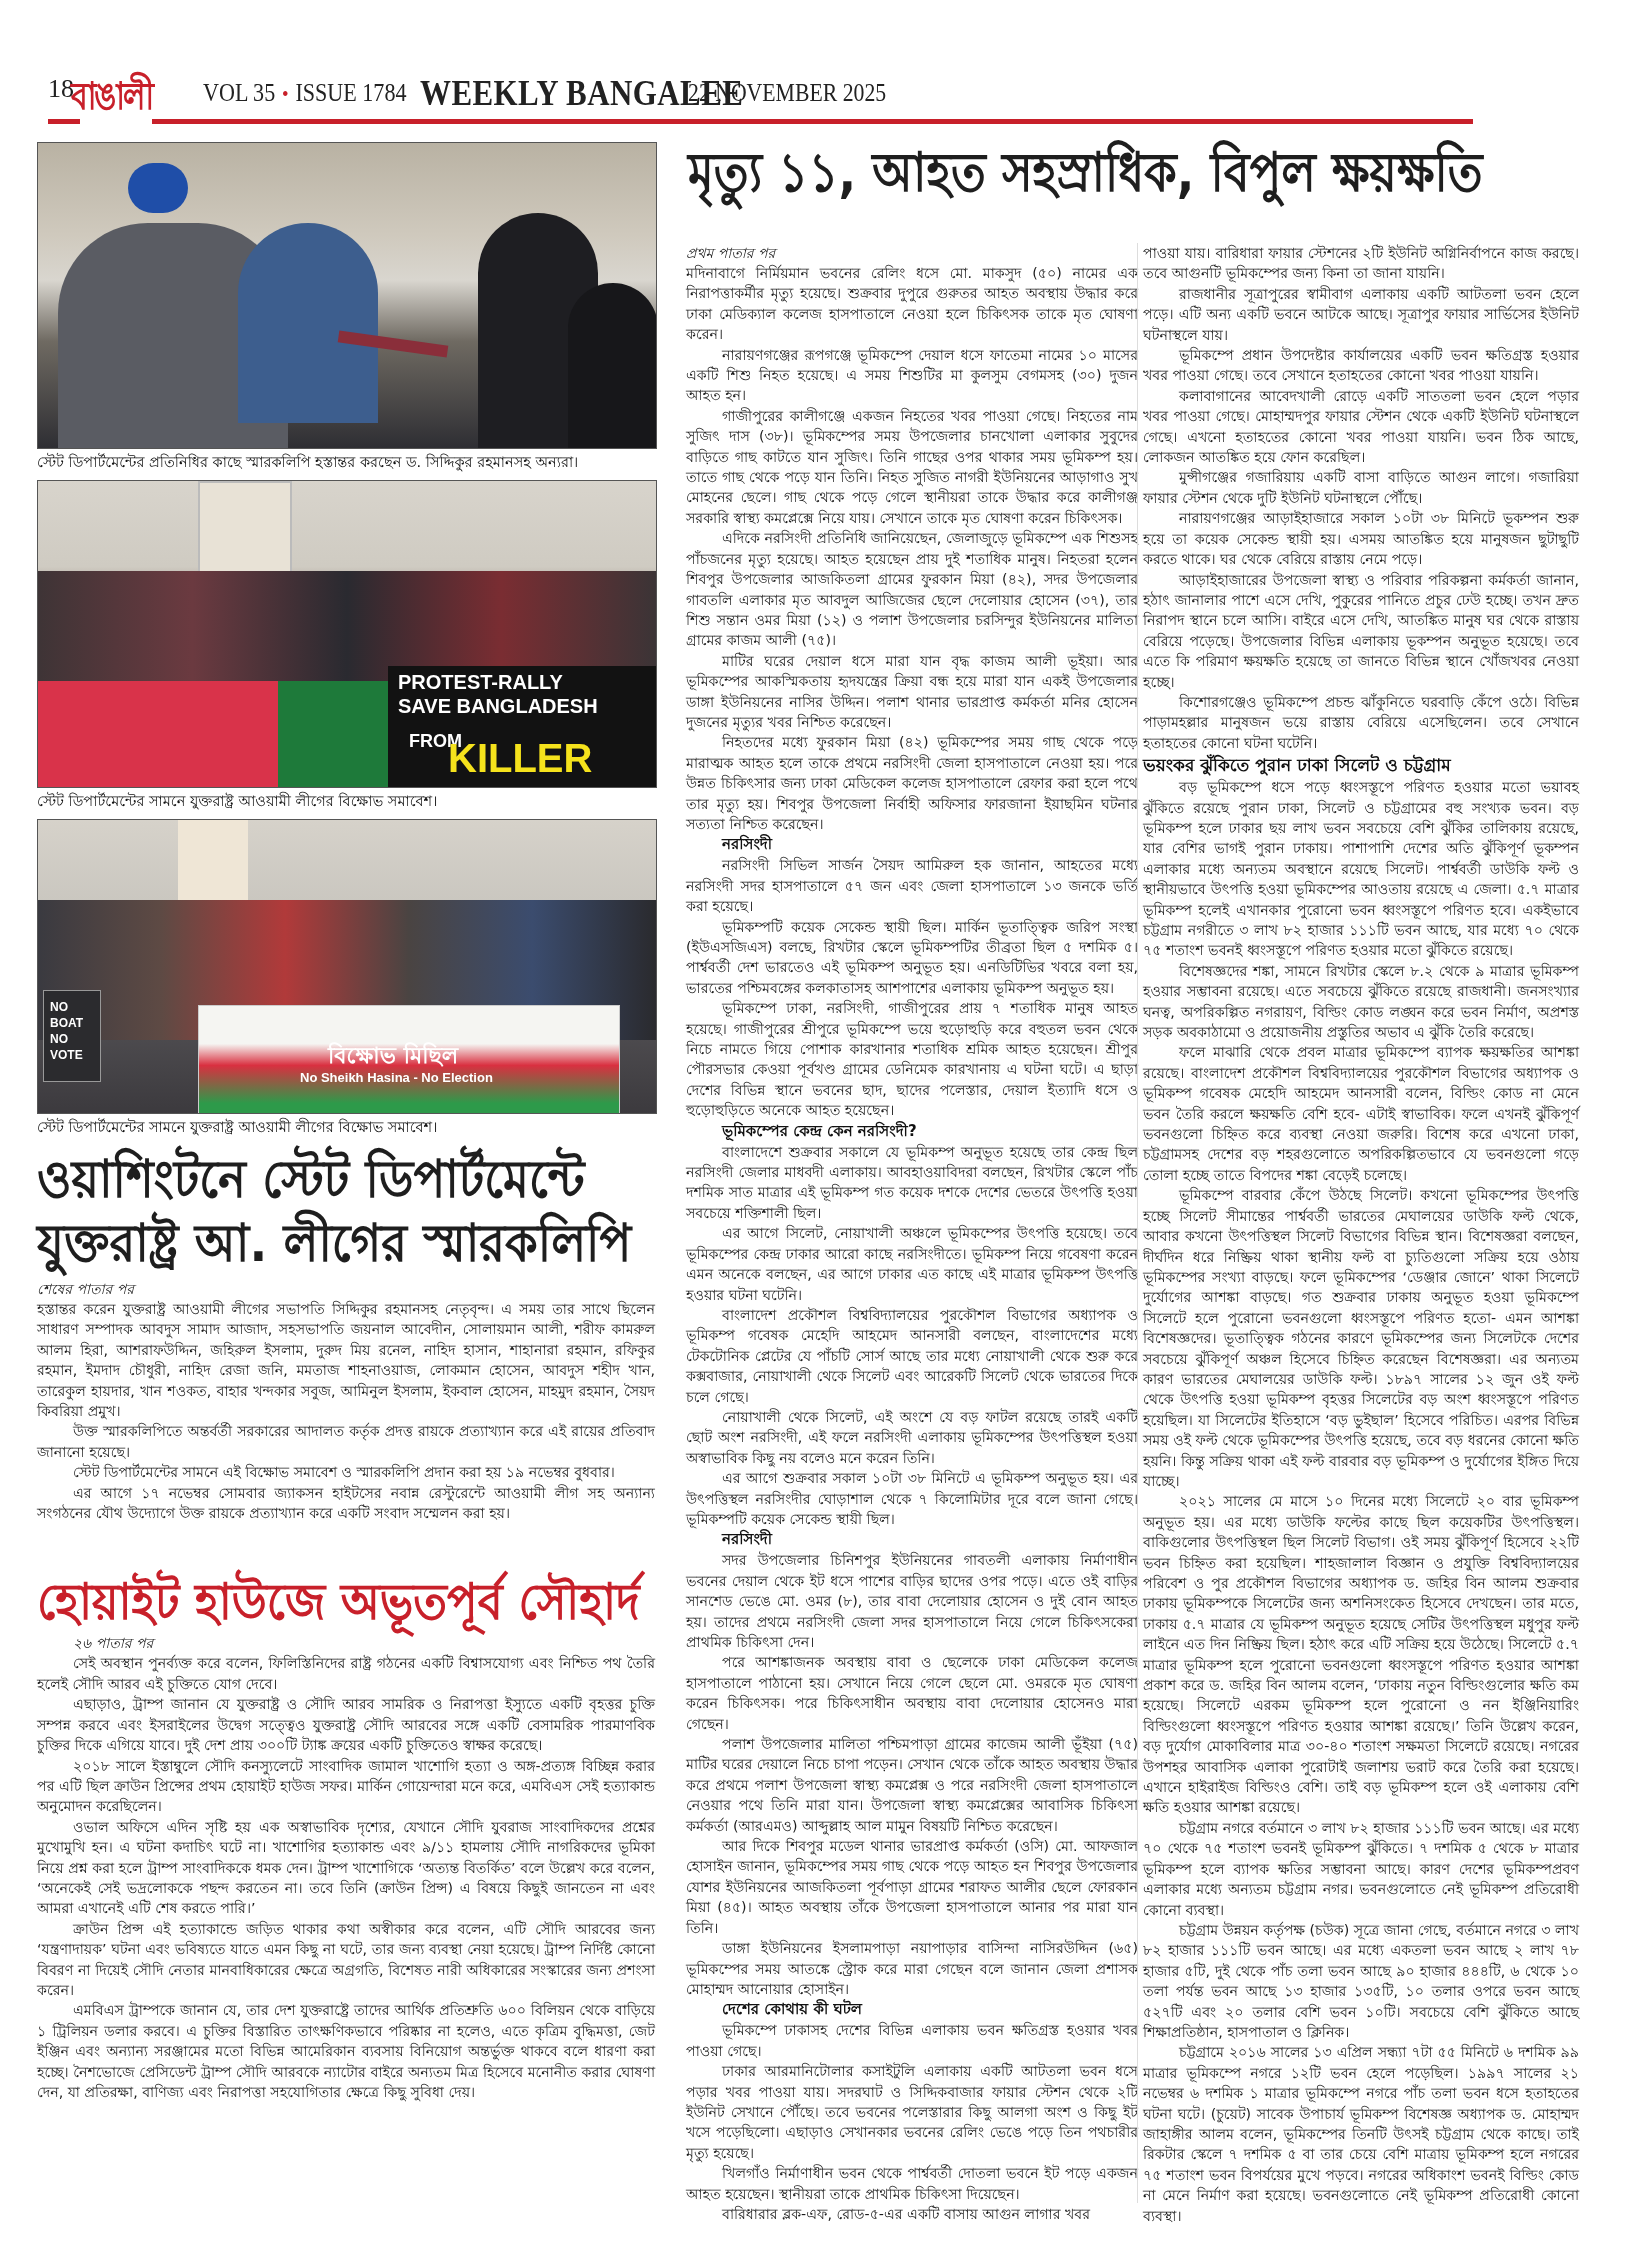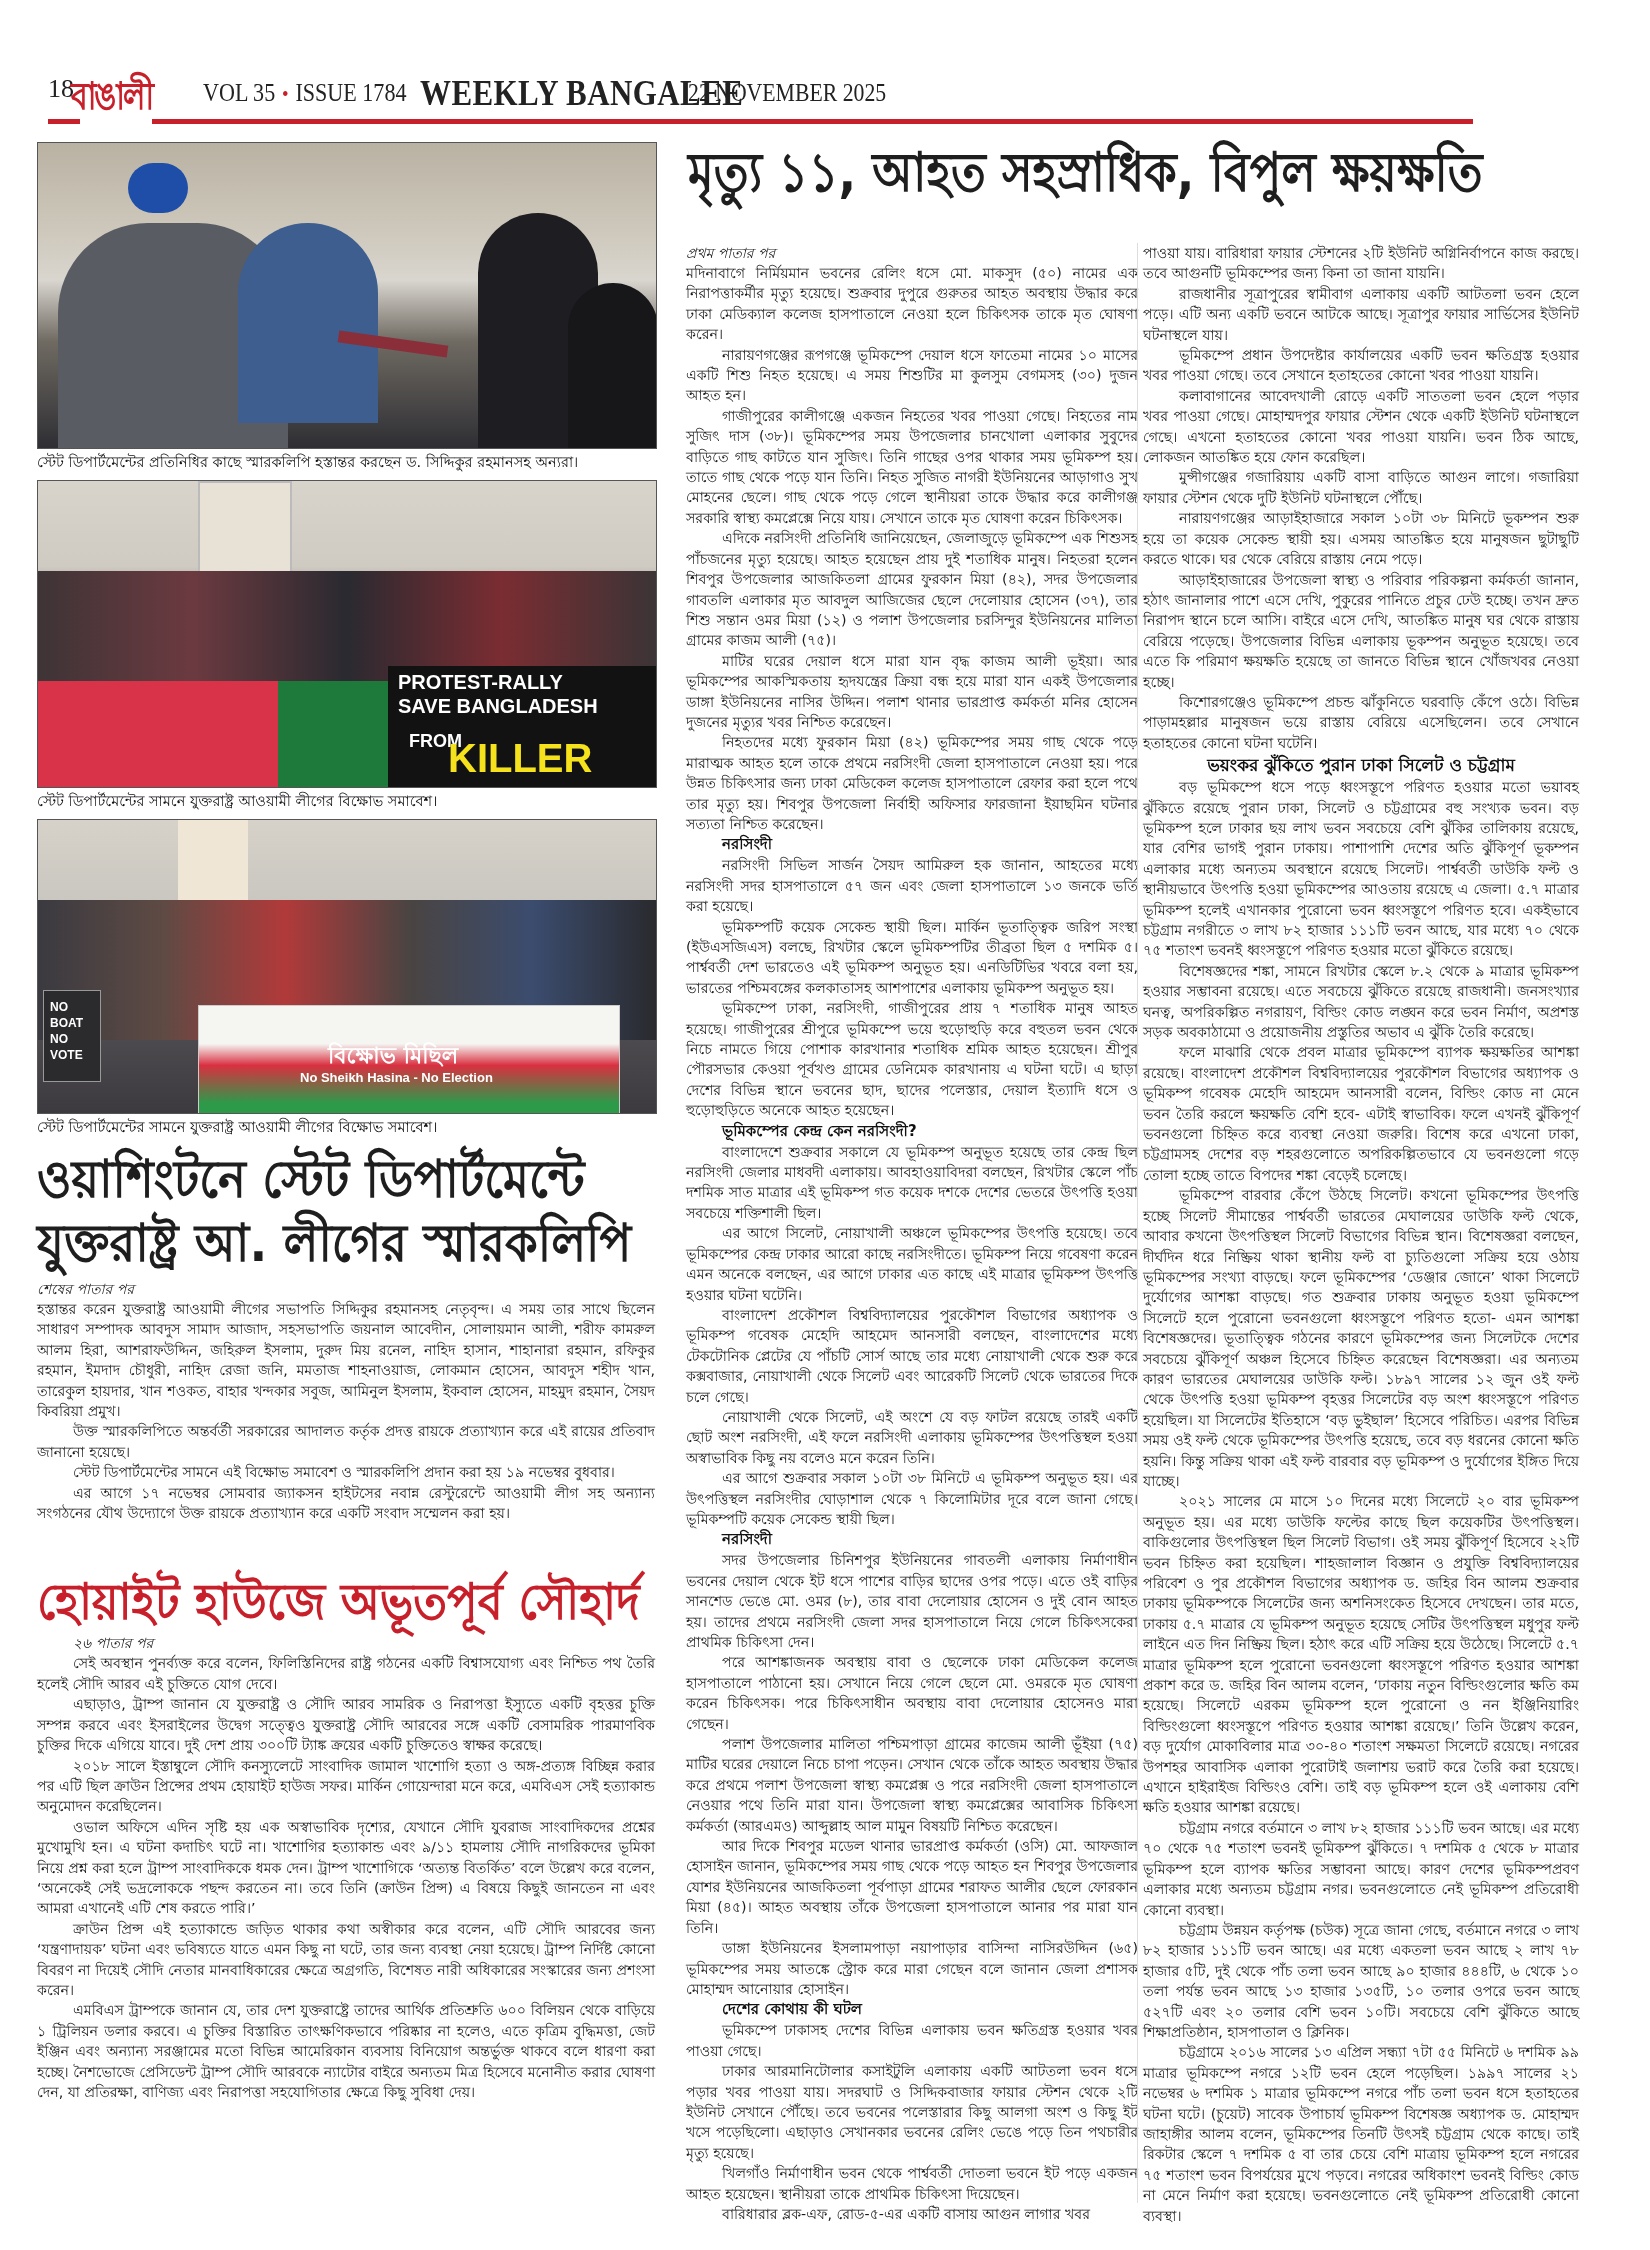--- a/index.html
+++ b/index.html
@@ -33,21 +33,21 @@
   .body-text p { margin: 0; text-indent: 36px; }
   .body-text p.noindent { text-indent: 0; }
   .headline-red { font-family: "DejaVu Sans", sans-serif; font-weight: bold; font-size: 50px; line-height: 62px; color: #c8202a; margin: 48px 0 0 0; transform: scaleX(0.9); transform-origin: left top; white-space: nowrap; }
   .cont-note-indent { font-style: italic; font-size: 14px; line-height: 20px; padding-left: 36px; color: #222; }
 
   
   .main-headline { position: absolute; left: 688px; top: 140px; width: 820px; font-family: "DejaVu Sans", sans-serif; font-weight: bold; font-size: 54px; line-height: 66px; color: #1e1e1e; white-space: nowrap; transform: scaleX(0.86); transform-origin: left top; }
   .mid-col { position: absolute; left: 686px; top: 243px; width: 452px; }
   .right-col { position: absolute; left: 1143px; top: 243px; width: 436px; }
   .subhead { font-weight: bold; font-size: 15px; line-height: 21px; padding-left: 36px; color: #111; }
-  .subhead-center { font-weight: bold; font-size: 17px; line-height: 24px; text-align: center; color: #111; }
+  .subhead-center { font-weight: bold; font-size: 17px; line-height: 24px; color: #111; }
   .col-divider { position: absolute; left: 1137px; top: 243px; width: 1px; height: 1960px; background: #ddd; }
 </style>
 </head>
 <body>
 
 <div class="masthead">
   <span class="page-num">18</span>
   <div class="logo">
       <span>বাঙালী</span>
     </div>

